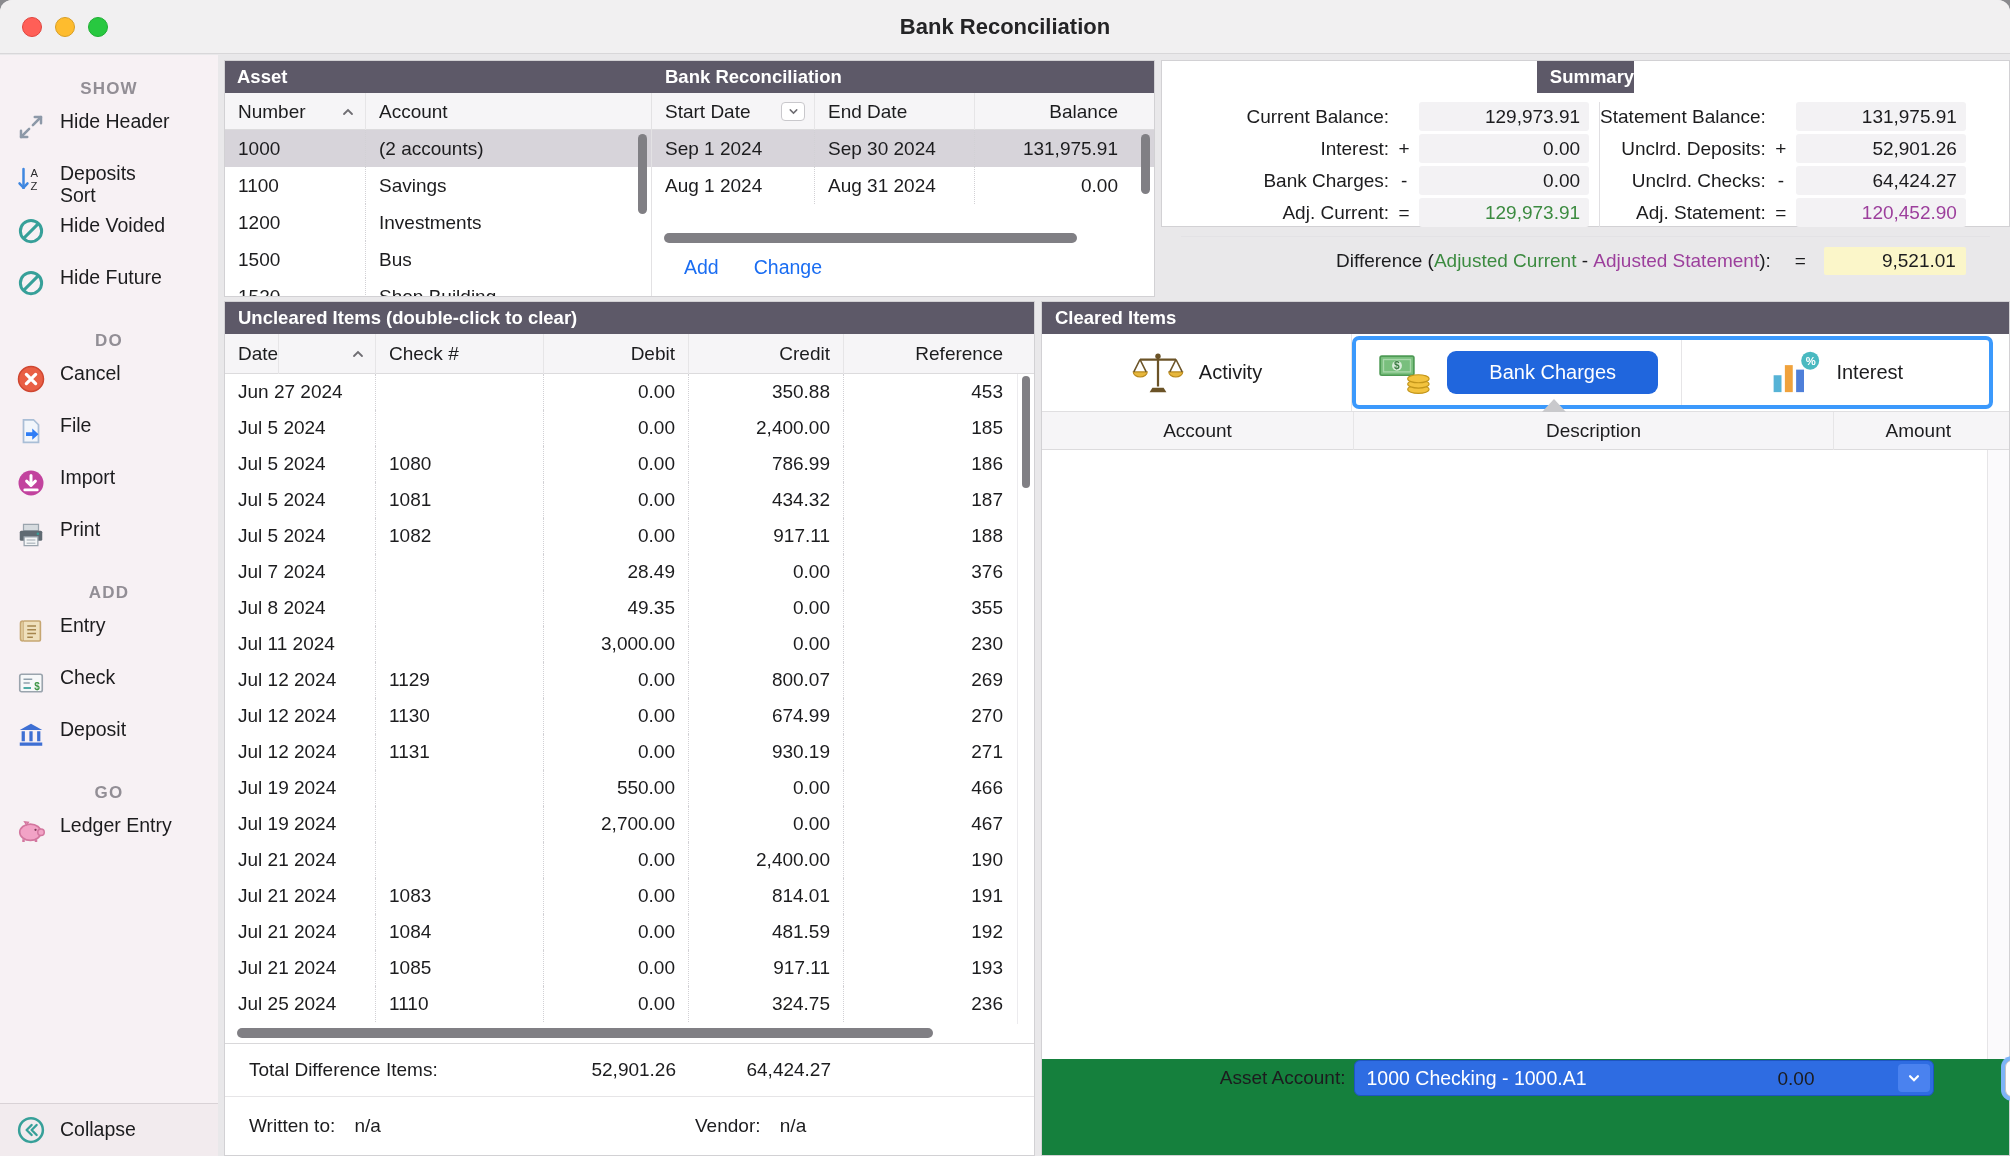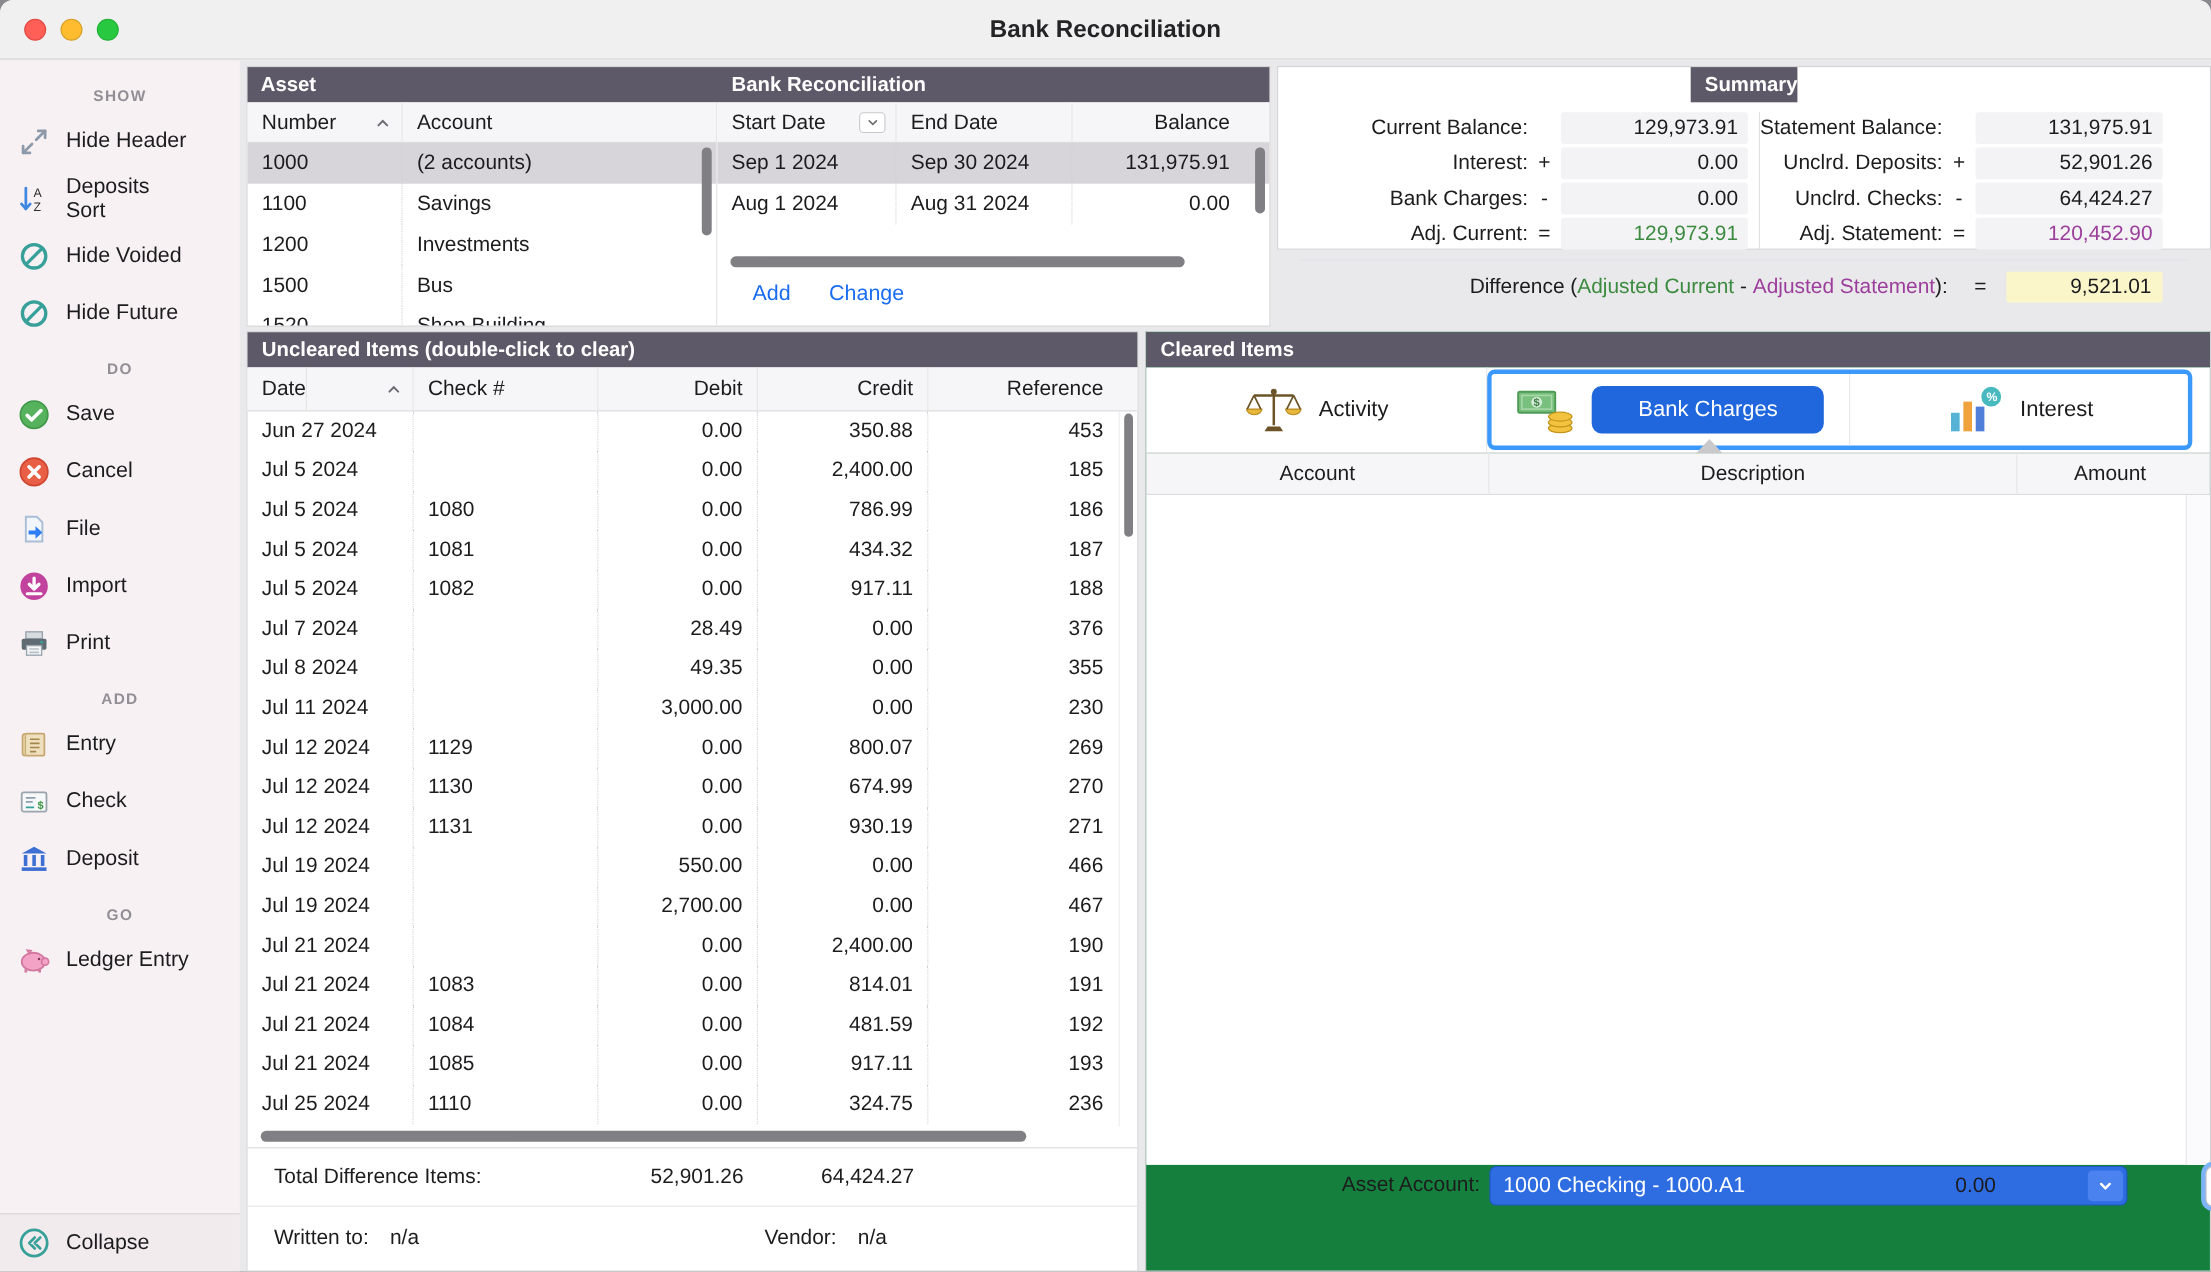--- a/index.html
+++ b/index.html
@@ -12,22 +12,22 @@
   .traffic { position:absolute; top:17px; left:22px; display:flex; gap:13px; }
   .dot { width:20px; height:20px; border-radius:50%; }
   .dot.red { background:#ff5f57; border:1px solid #e0443e; }
   .dot.yellow { background:#febc2e; border:1px solid #d89e24; }
   .dot.green { background:#28c840; border:1px solid #1faf34; }
   .win-title { height:54px; line-height:54px; text-align:center; font-weight:bold; font-size:22px; color:#242426; }
 
   
   .sidebar { position:absolute; top:55px; left:0; width:218px; bottom:0; background:#f7f1f4; display:flex; flex-direction:column; }
   .side-scroll { flex:1; padding-top:8px; overflow:hidden; }
-  .side-sec { text-align:center; color:#928e95; font-weight:bold; font-size:14px; letter-spacing:1.2px; margin:16px 0 8px; }
-  .side-item { display:flex; align-items:center; gap:13px; padding:4px 6px 4px 15px; min-height:52px; }
+  .side-sec { text-align:center; color:#928e95; font-weight:bold; font-size:17px; letter-spacing:1.2px; margin:16px 0 8px; }
+  .side-item { display:flex; align-items:flex-start; gap:13px; padding:4px 6px 4px 15px; min-height:52px; }
   .side-icon { width:32px; height:32px; flex:0 0 32px; display:flex; align-items:center; justify-content:center; }
   .side-icon svg { width:30px; height:30px; display:block; }
   .side-label { font-size:19.5px; color:#1c1c1e; line-height:1.12; }
   [data-name="sidebar-item-standard-sort"] .side-label { max-width:100px; }
   .collapse-bar { height:53px; border-top:1px solid #d9d2d6; background:#f2ebee; display:flex; align-items:center; gap:13px; padding-left:15px; }
 
   
   .panel-header { height:32px; background:#5d5968; color:#fff; font-weight:bold; font-size:18.5px; line-height:32px; padding-left:13px; flex:0 0 32px; }
   .link { color:#1a6df2; font-size:19.5px; cursor:pointer; }
   .caret svg, .dd-mini svg { display:block; }
@@ -189,29 +189,20 @@
         <div class="side-item" data-name="sidebar-item-hide-future">
           <span class="side-icon" data-name="no-symbol-icon">
             <svg viewBox="0 0 24 24">
               <circle cx="12" cy="12" r="8.5" fill="none" stroke="#37a099" stroke-width="2.4"></circle>
               <path d="M6.5 17.5 L17.5 6.5" stroke="#37a099" stroke-width="2.4"></path>
             </svg>
           </span>
           <span class="side-label" data-name="sidebar-item-label">Hide Future</span>
         </div>
         <div class="side-sec" data-name="sidebar-section-do">DO</div>
-        <div class="side-item" data-name="sidebar-item-save">
-          <span class="side-icon" data-name="save-check-icon">
-            <svg viewBox="0 0 24 24">
-              <circle cx="12" cy="12" r="10" fill="#57b25e" stroke="#3f9747" stroke-width="1.2"></circle>
-              <path d="M7 12.5 l3.2 3.2 L17 9" fill="none" stroke="#fff" stroke-width="2.6" stroke-linecap="round" stroke-linejoin="round"></path>
-            </svg>
-          </span>
-          <span class="side-label" data-name="sidebar-item-label">Save</span>
-        </div>
         <div class="side-item" data-name="sidebar-item-cancel">
           <span class="side-icon" data-name="cancel-x-icon">
             <svg viewBox="0 0 24 24">
               <circle cx="12" cy="12" r="10" fill="#e95f45" stroke="#cf4630" stroke-width="1.2"></circle>
               <path d="M8.3 8.3 L15.7 15.7 M15.7 8.3 L8.3 15.7" stroke="#fff" stroke-width="2.6" stroke-linecap="round"></path>
             </svg>
           </span>
           <span class="side-label" data-name="sidebar-item-label">Cancel</span>
         </div>
         <div class="side-item" data-name="sidebar-item-file">

